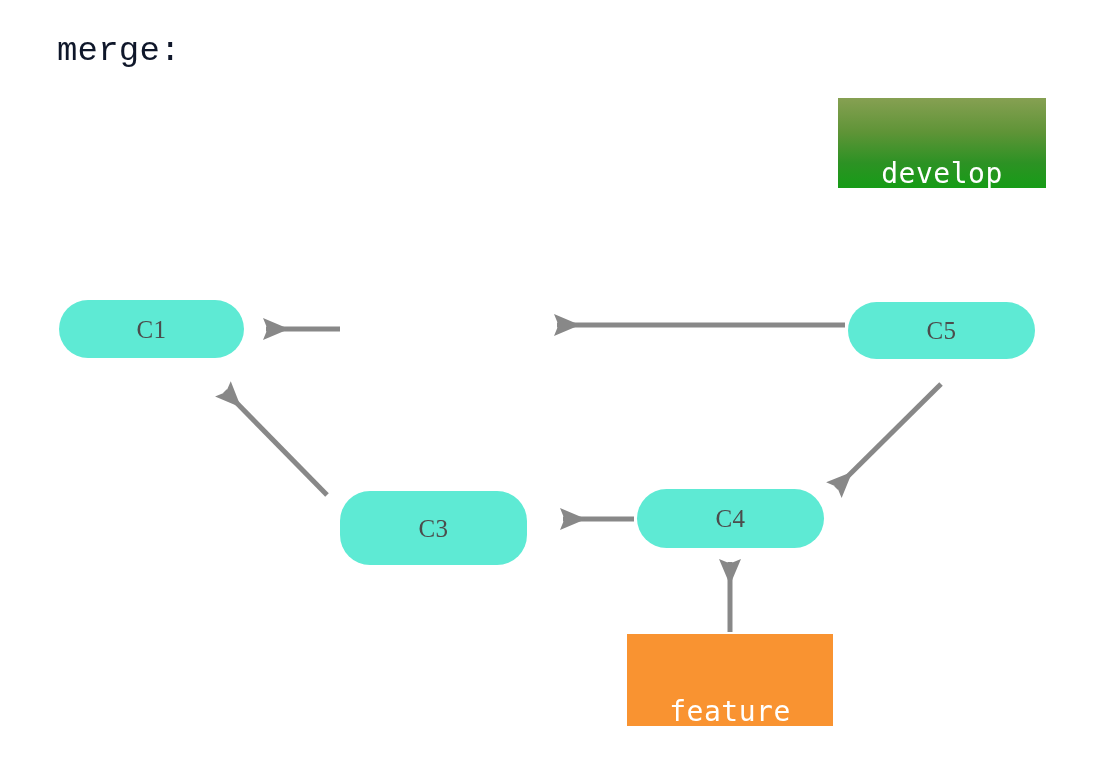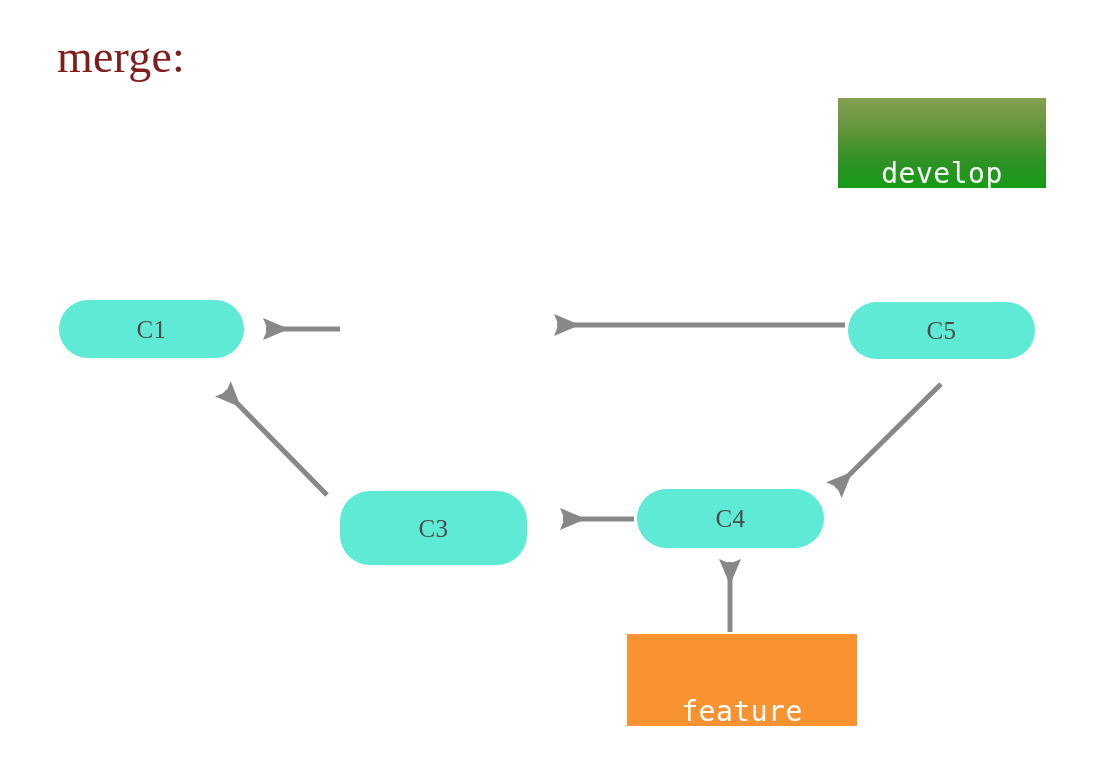--- a/index.html
+++ b/index.html
@@ -14,24 +14,24 @@
     background: #ffffff;
     overflow: hidden;
     font-family: "Liberation Sans", sans-serif;
   }
 
   
   #page-title {
     position: absolute;
     left: 57px;
     top: 34px;
-    font-family: Liberation Serif, serif;
-    font-size: 46px;
+    font-family: Liberation Mono, monospace;
+    font-size: 34px;
     font-weight: 400;
-    color: #7f1d1d;
+    color: #0f172a;
     letter-spacing: 0.2px;
     line-height: 1;
     white-space: nowrap;
   }
 
   
   .commit {
     position: absolute;
     background: #5eead4;
     border-radius: 30px;
@@ -72,21 +72,21 @@
   #branch-develop {
     left: 838px;
     top: 98px;
     width: 208px;
     height: 90px;
     background: linear-gradient(to bottom, #86a052 0%, #5f9437 38%, #2d9224 72%, #169c16 100%);
   }
   #branch-feature {
     left: 627px;
     top: 634px;
-    width: 230px;
+    width: 206px;
     height: 92px;
     background: #f99331;
   }
 
   
   #arrow-layer {
     position: absolute;
     left: 0;
     top: 0;
     width: 1102px;

